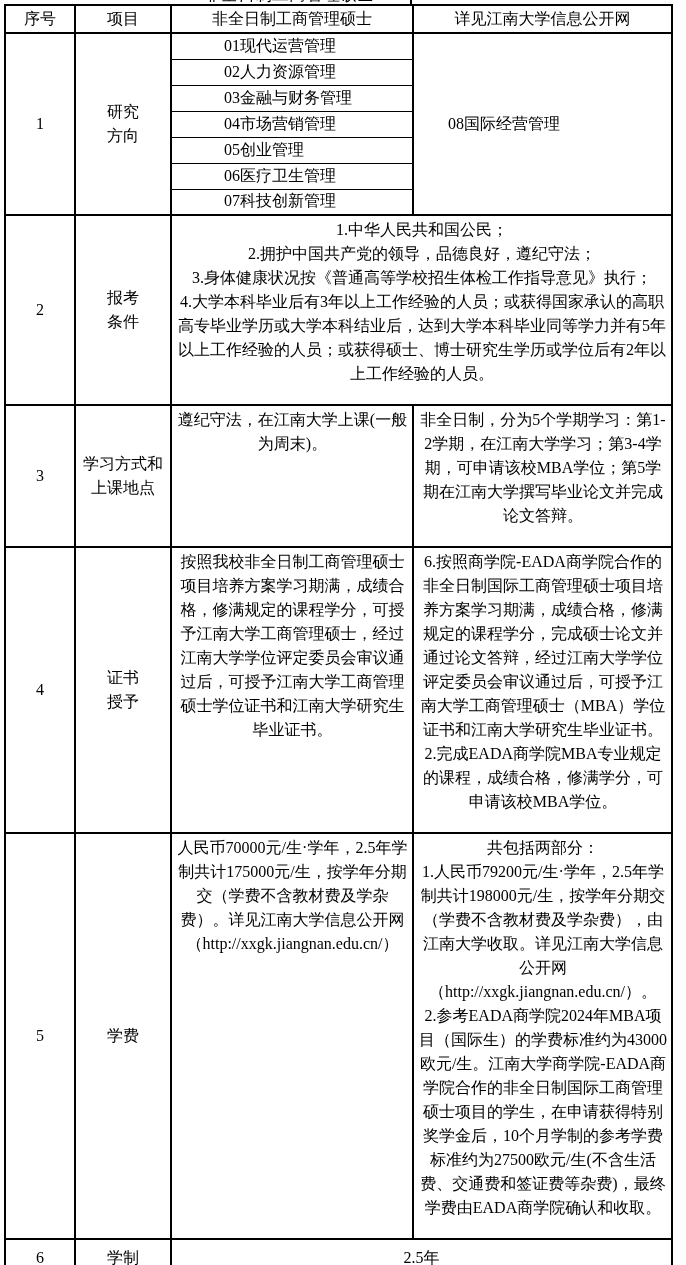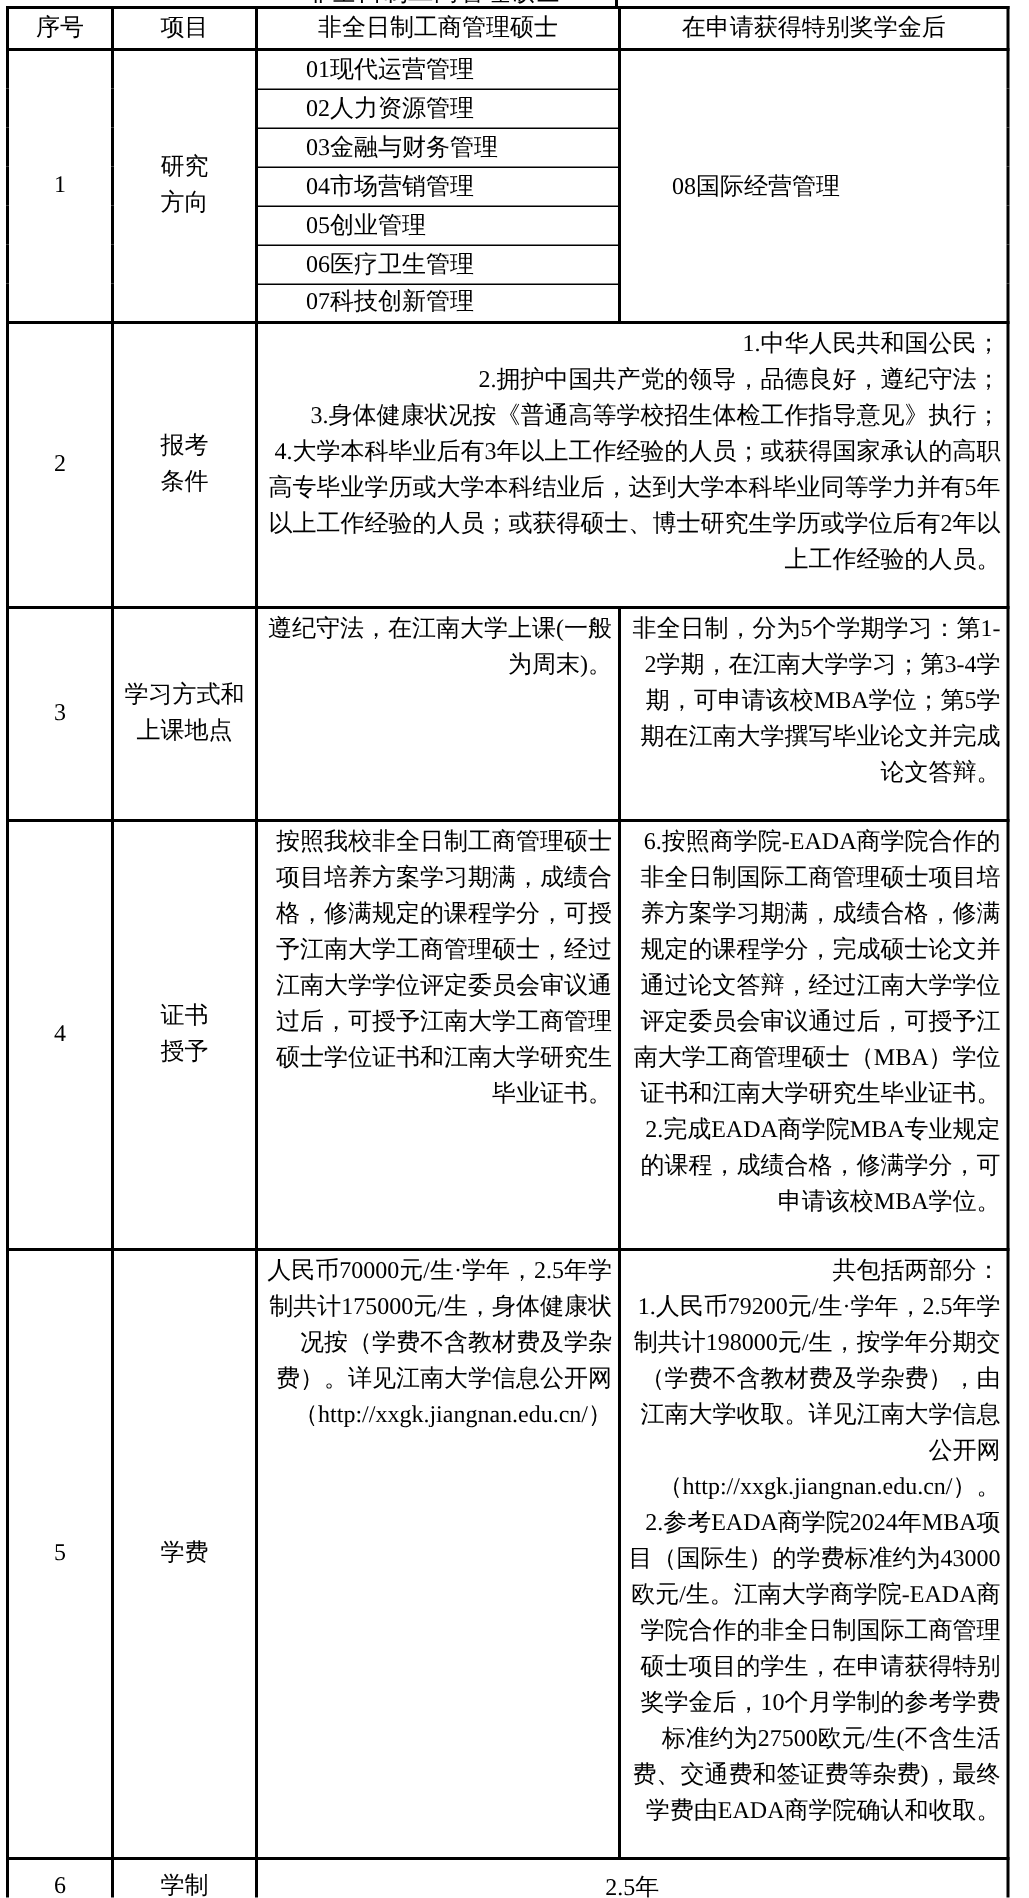--- a/index.html
+++ b/index.html
@@ -29,27 +29,27 @@
   tr.r-req{height:172px;}
   tr.r-study{height:116px;}
   tr.r-cert{height:268px;}
   tr.r-fee{height:384px;}
   tr.r-dur{height:38px;}
   tr.r-enr{height:60px;}
 
   .c-num,.c-label,.c-head{text-align:center;vertical-align:middle;}
   .c-label,.c-head{white-space:pre-line;line-height:24px;}
   .c-text{
-    vertical-align:top;text-align:right;
+    vertical-align:top;text-align:center;
     padding:2px 4px 18px 5px;
     line-height:24px;
     white-space:pre-wrap;
     word-break:break-all;
   }
-  .c-sub{text-align:left;padding-left:32px;vertical-align:middle;}
+  .c-sub{text-align:left;padding-left:52px;vertical-align:middle;}
   .c-intl{text-align:left;padding-left:34px;vertical-align:middle;font-family:Liberation Serif, serif;}
   .c-center{text-align:center;vertical-align:middle;font-family:Liberation Serif, serif;}
   .c-center-top{text-align:center;vertical-align:top;padding-top:3px;}
   .url-link{}
 </style>
 </head>
 <body>
 
 <div class="top-artifact">
   <span class="frag">非全日制工商管理硕士</span>
@@ -62,21 +62,21 @@
       <col style="width:96px">
       <col style="width:242px">
       <col style="width:259px">
   </colgroup>
 
   <tbody>
       <tr class="r-header">
     <td class="c-head">序号</td>
     <td class="c-head">项目</td>
     <td class="c-head">非全日制工商管理硕士</td>
-    <td class="c-head">在申请获得特别奖学金后</td>
+    <td class="c-head">详见江南大学信息公开网</td>
   </tr>
 
   <tr class="r-sub">
     <td class="c-num" rowspan="7">1</td>
     <td class="c-label" rowspan="7">研究
 方向</td>
     <td class="c-sub sub-cell">01现代运营管理</td>
     <td class="c-intl" rowspan="7">08国际经营管理</td>
   </tr>
   <tr class="r-sub">
@@ -121,21 +121,21 @@
     <td class="c-label">证书
 授予</td>
     <td class="c-text">按照我校非全日制工商管理硕士项目培养方案学习期满，成绩合格，修满规定的课程学分，可授予江南大学工商管理硕士，经过江南大学学位评定委员会审议通过后，可授予江南大学工商管理硕士学位证书和江南大学研究生毕业证书。</td>
     <td class="c-text">6.按照商学院-EADA商学院合作的非全日制国际工商管理硕士项目培养方案学习期满，成绩合格，修满规定的课程学分，完成硕士论文并通过论文答辩，经过江南大学学位评定委员会审议通过后，可授予江南大学工商管理硕士（MBA）学位证书和江南大学研究生毕业证书。
 2.完成EADA商学院MBA专业规定的课程，成绩合格，修满学分，可申请该校MBA学位。</td>
   </tr>
 
   <tr class="r-fee">
     <td class="c-num">5</td>
     <td class="c-label">学费</td>
-    <td class="c-text">人民币70000元/生·学年，2.5年学制共计175000元/生，身体健康状况按（学费不含教材费及学杂费）。详见江南大学信息公开网（http://xxgk.jiangnan.edu.cn/）</td>
+    <td class="c-text">人民币70000元/生·学年，2.5年学制共计175000元/生，按学年分期交（学费不含教材费及学杂费）。详见江南大学信息公开网（http://xxgk.jiangnan.edu.cn/）</td>
     <td class="c-text"><span>共包括两部分：
 1.人民币79200元/生·学年，2.5年学制共计198000元/生，按学年分期交（学费不含教材费及学杂费），由江南大学收取。详见江南大学信息公开网
 （</span><span class="url-link">http://xxgk.jiangnan.edu.cn/</span><span>）。
 2.参考EADA商学院2024年MBA项目（国际生）的学费标准约为43000欧元/生。江南大学商学院-EADA商学院合作的非全日制国际工商管理硕士项目的学生，在申请获得特别奖学金后，10个月学制的参考学费标准约为27500欧元/生(不含生活费、交通费和签证费等杂费)，最终学费由EADA商学院确认和收取。</span></td>
   </tr>
 
   <tr class="r-dur">
     <td class="c-num">6</td>
     <td class="c-label">学制</td>
     <td class="c-center" colspan="2">2.5年</td>

